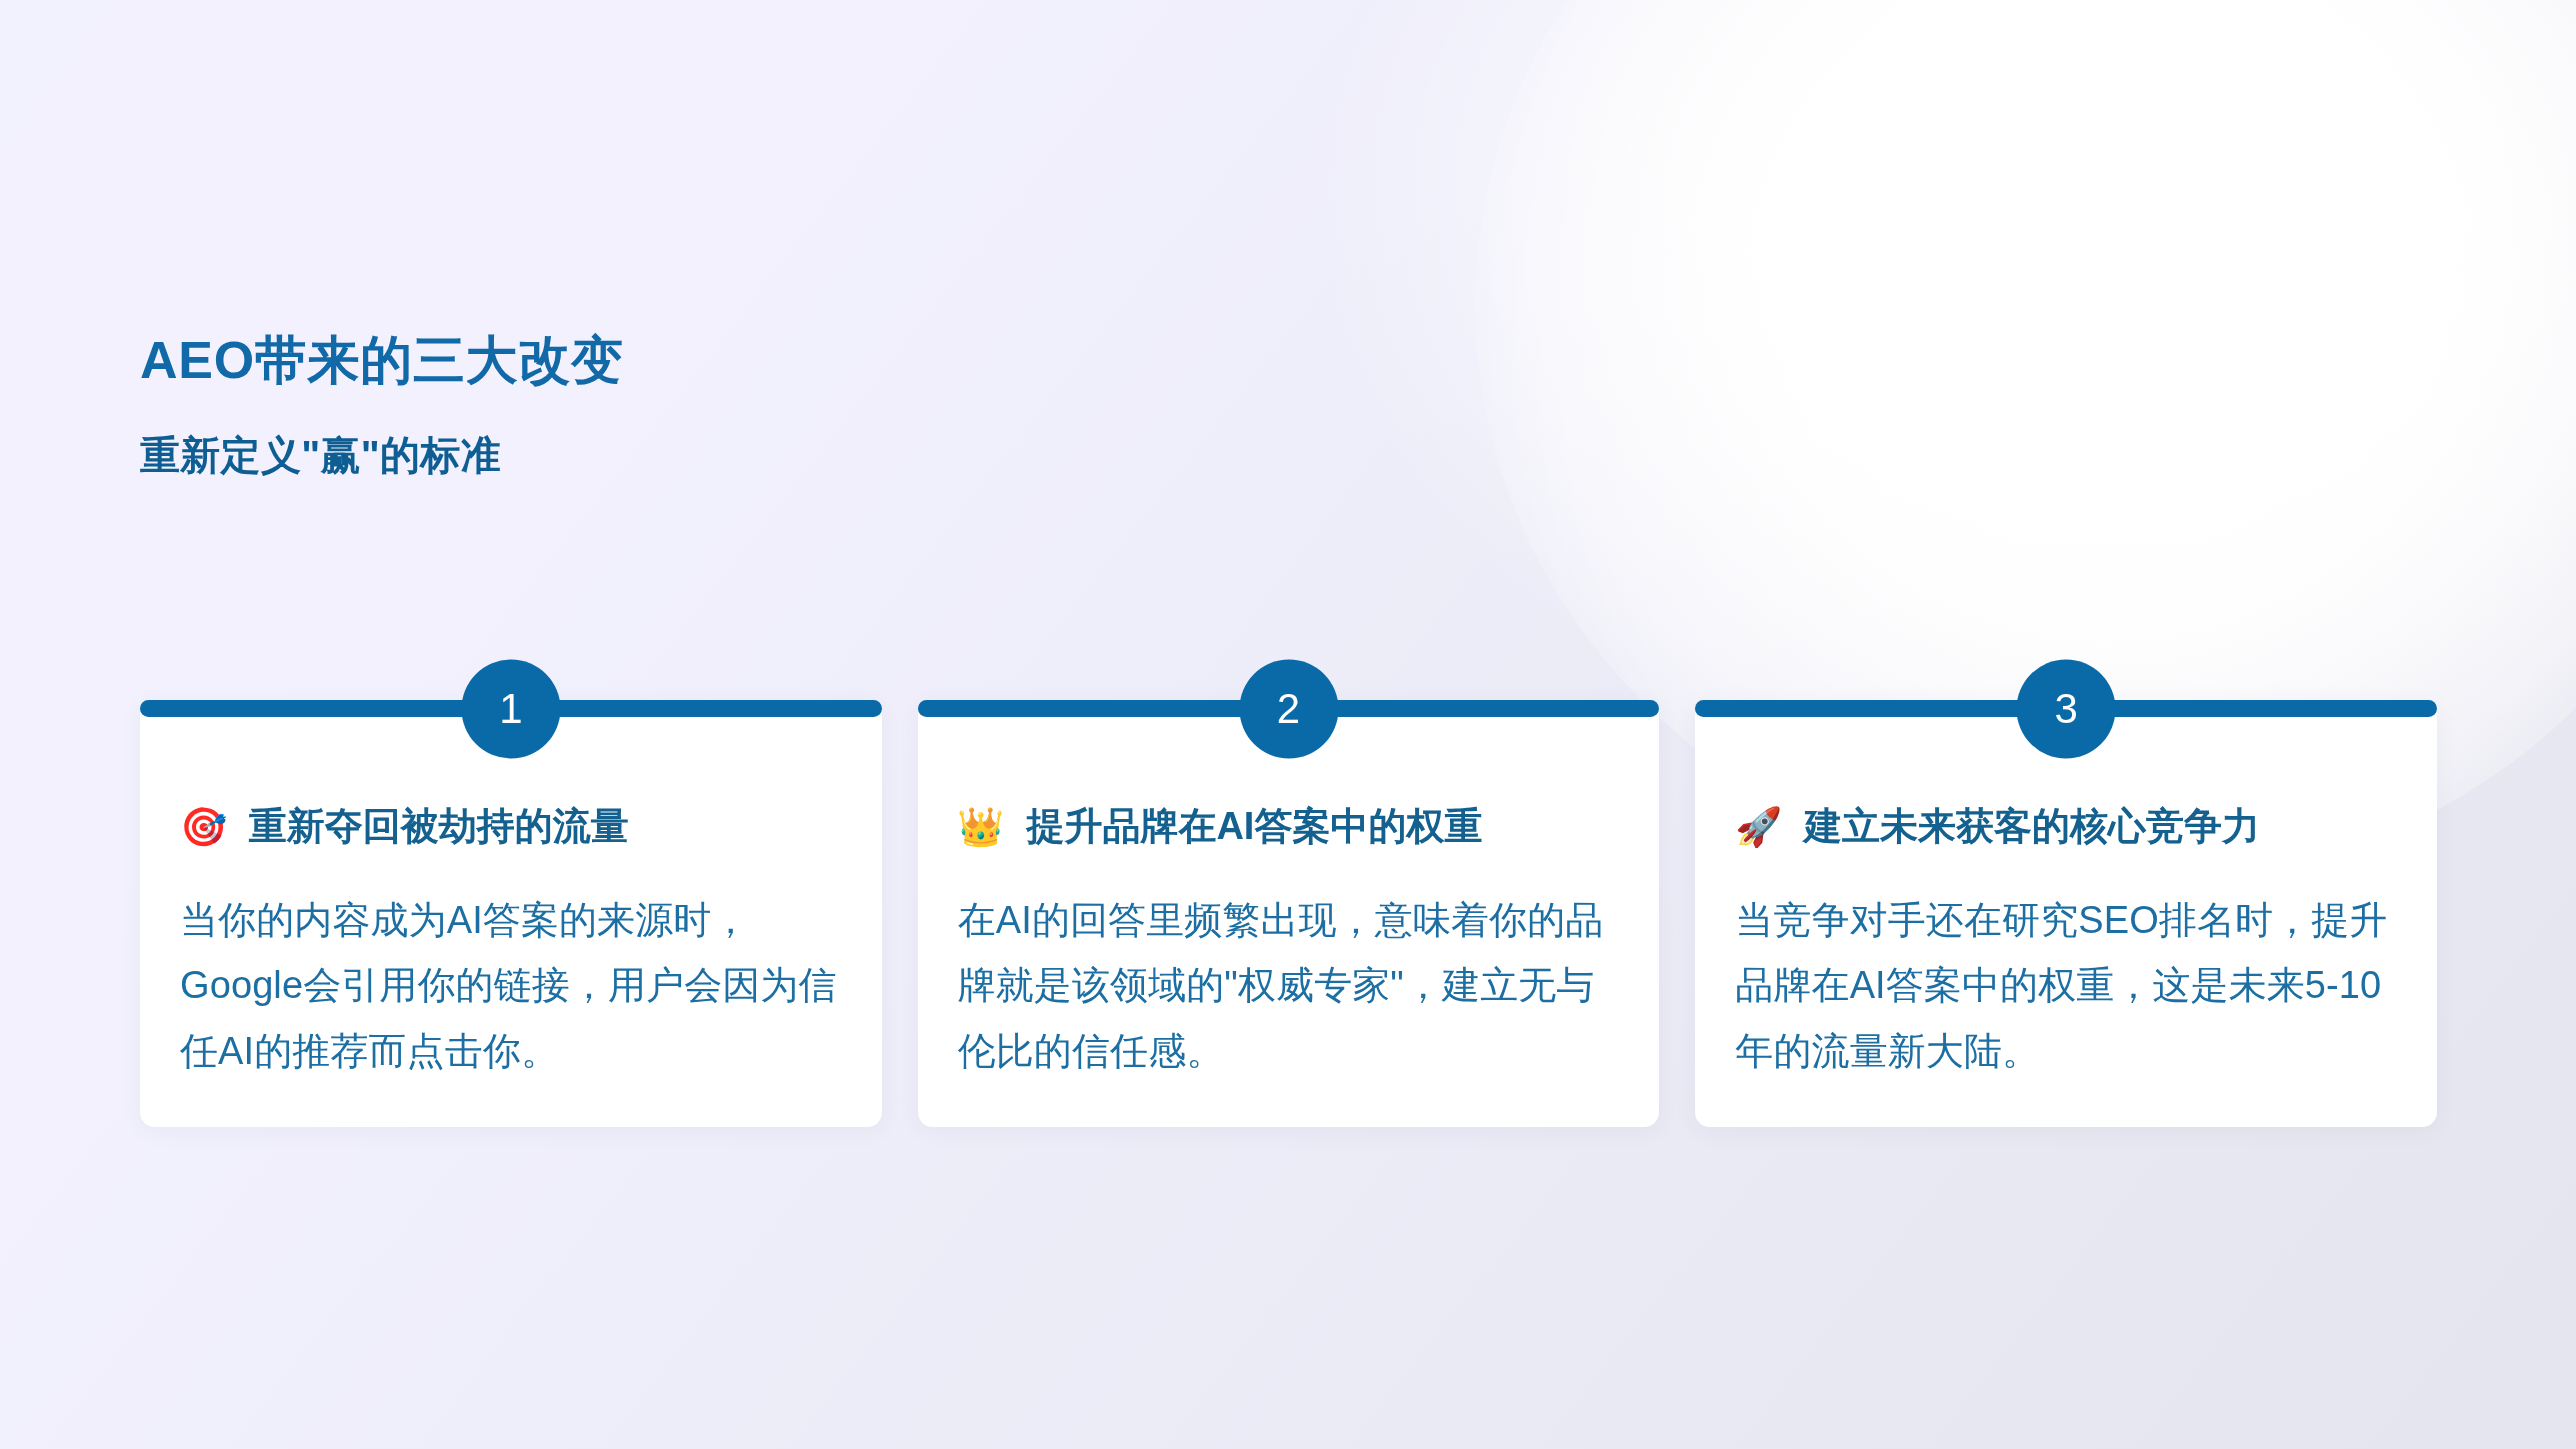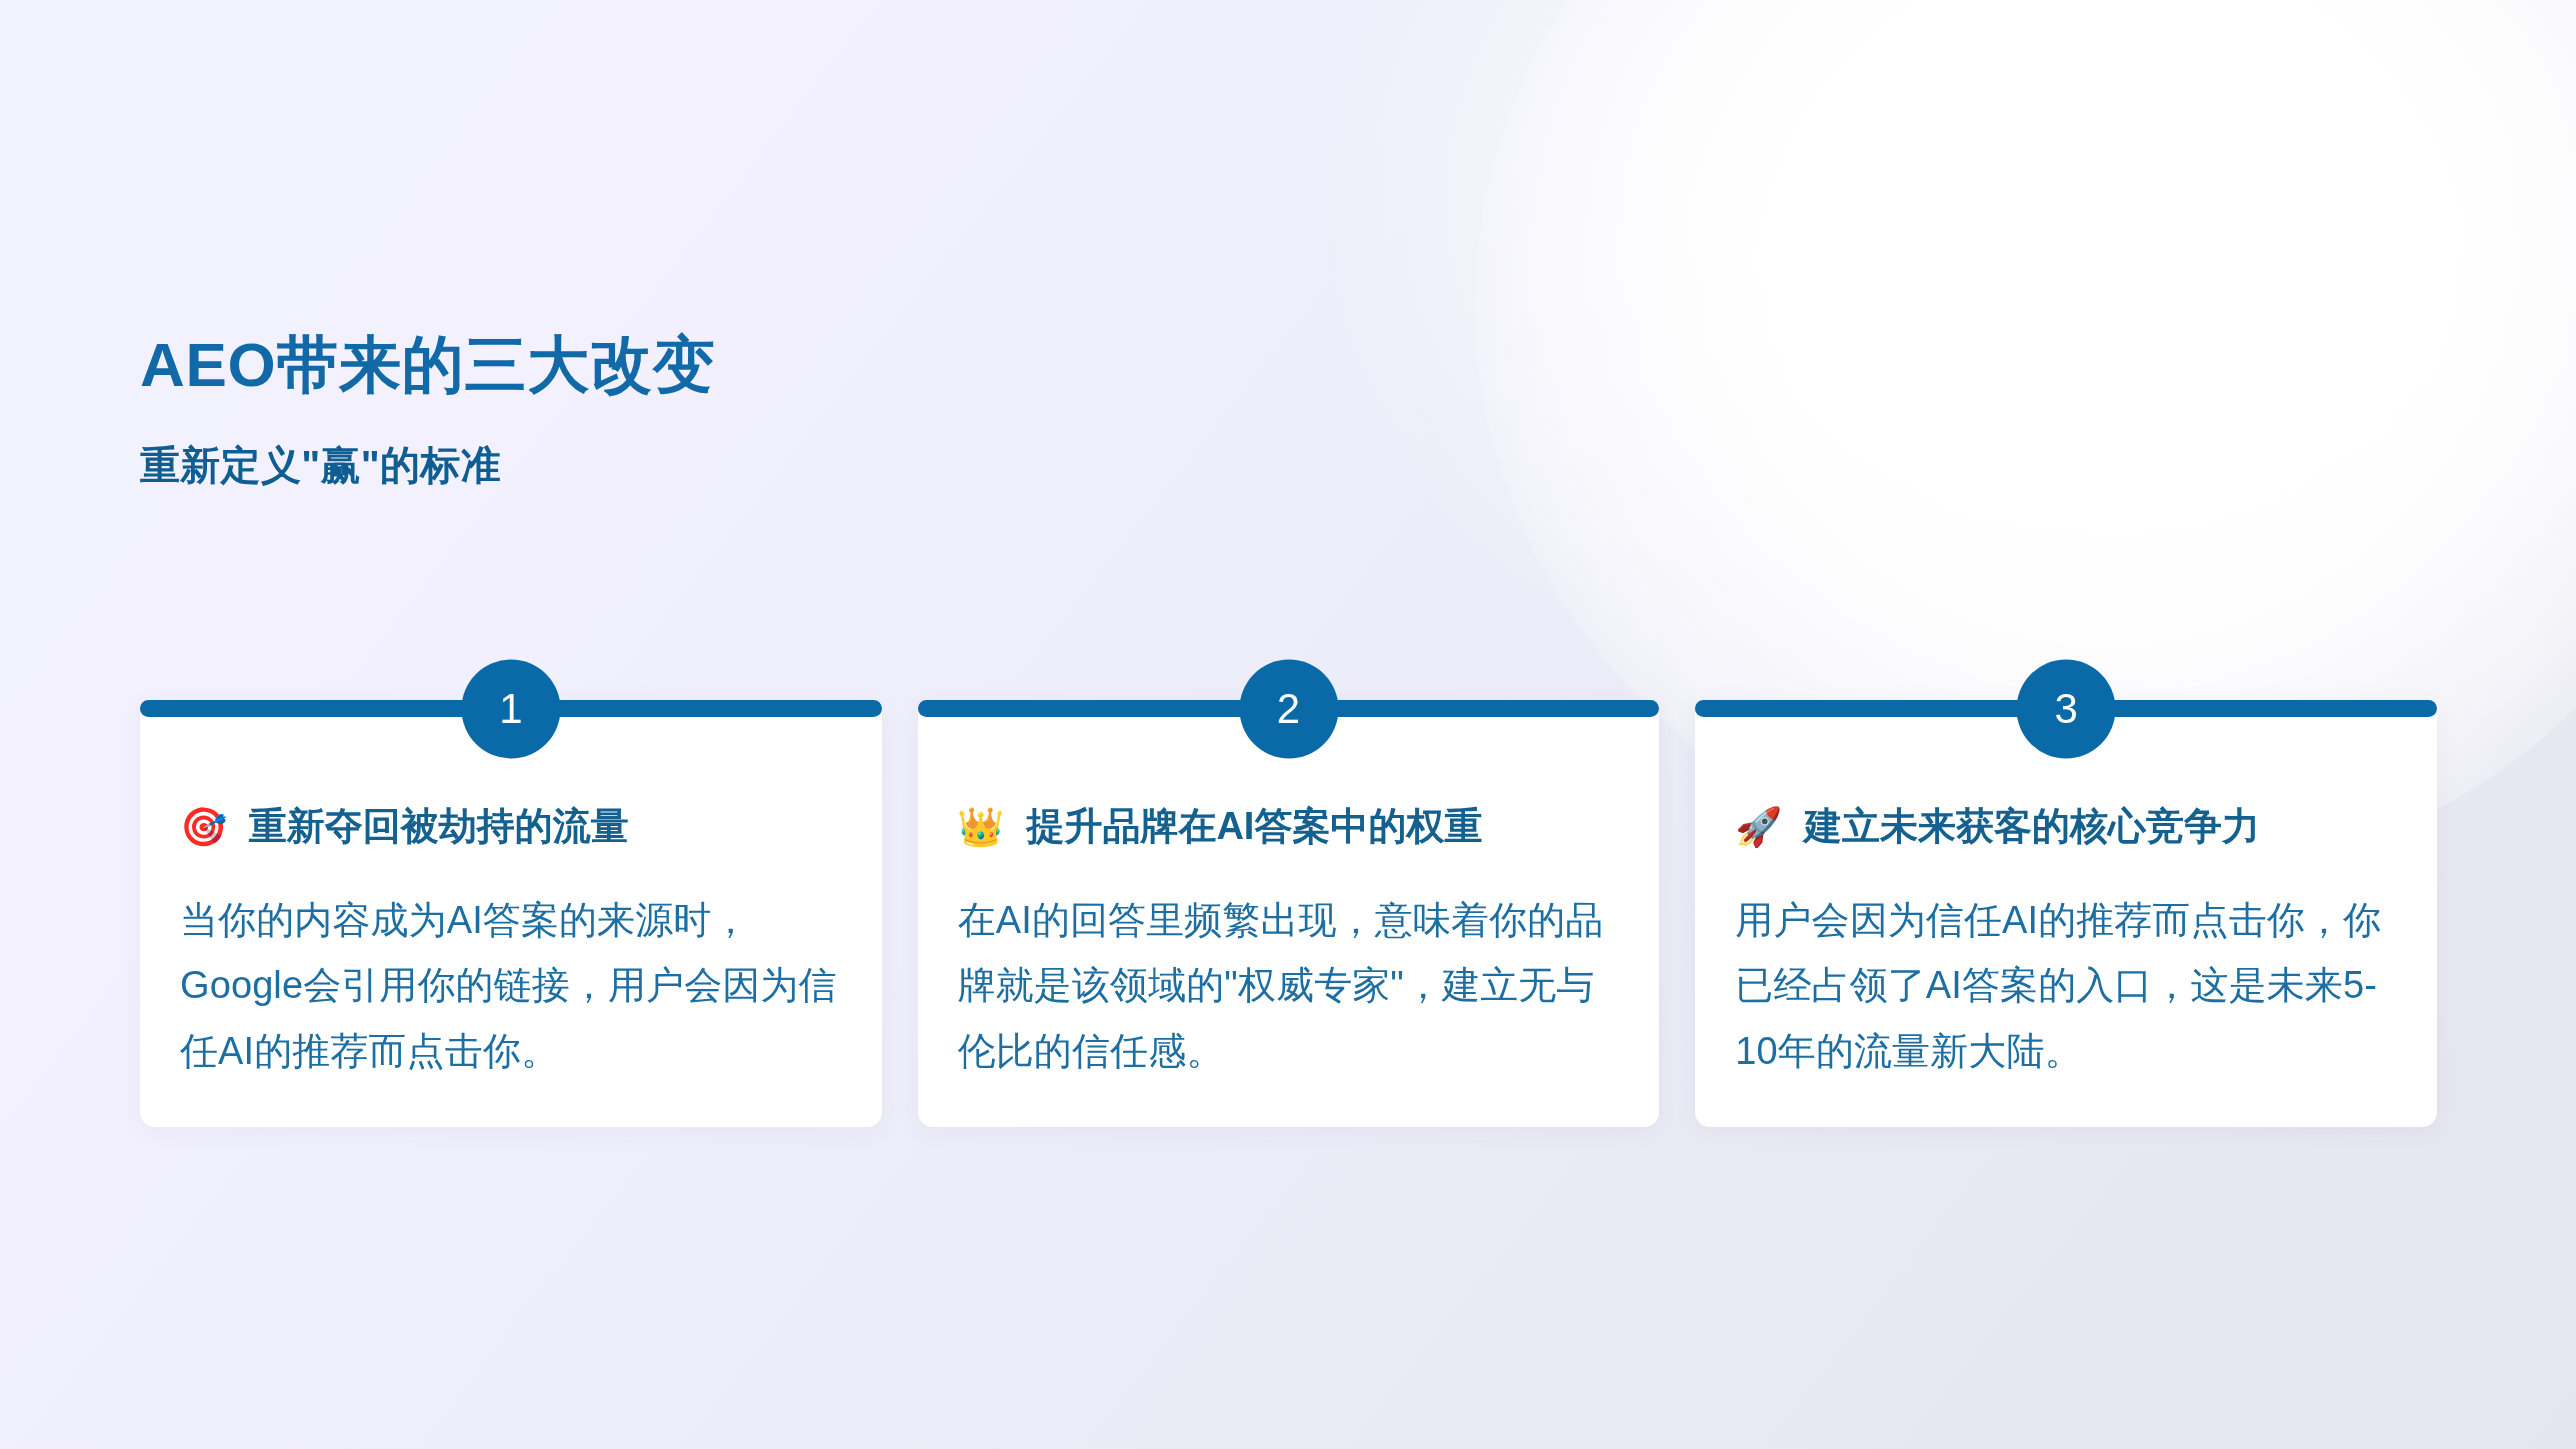--- a/index.html
+++ b/index.html
@@ -53,21 +53,21 @@
 
   #header {
     position: absolute;
     left: 140px;
     top: 333px;
     width: 1744px;
   }
 
   .slide-title {
     margin: 0;
-    font-size: 62px;
+    font-size: 52px;
     line-height: 1.04;
     font-weight: 700;
     letter-spacing: 0.7px;
     color: #1269A8;
     white-space: nowrap;
   }
 
   .slide-subtitle {
     margin: 0;
     padding-top: 44px;
@@ -195,18 +195,18 @@
       <p class="card-body">在AI的回答里频繁出现，意味着你的品牌就是该领域的"权威专家"，建立无与伦比的信任感。</p>
     </div>
 
     <div class="card">
       <div class="rule"></div>
       <div class="badge">3</div>
       <div class="card-head">
         <span class="card-emoji">🚀</span>
         <h3 class="card-title">建立未来获客的核心竞争力</h3>
       </div>
-      <p class="card-body">用户会因为信任AI的推荐而点击你，你已经占领了AI答案的入口，这是未来5-10年的流量新大陆。</p>
+      <p class="card-body">当竞争对手还在研究SEO排名时，提升品牌在AI答案中的权重，这是未来5-10年的流量新大陆。</p>
     </div>
 
   </div>
 </div>
 
 
 </body></html>

